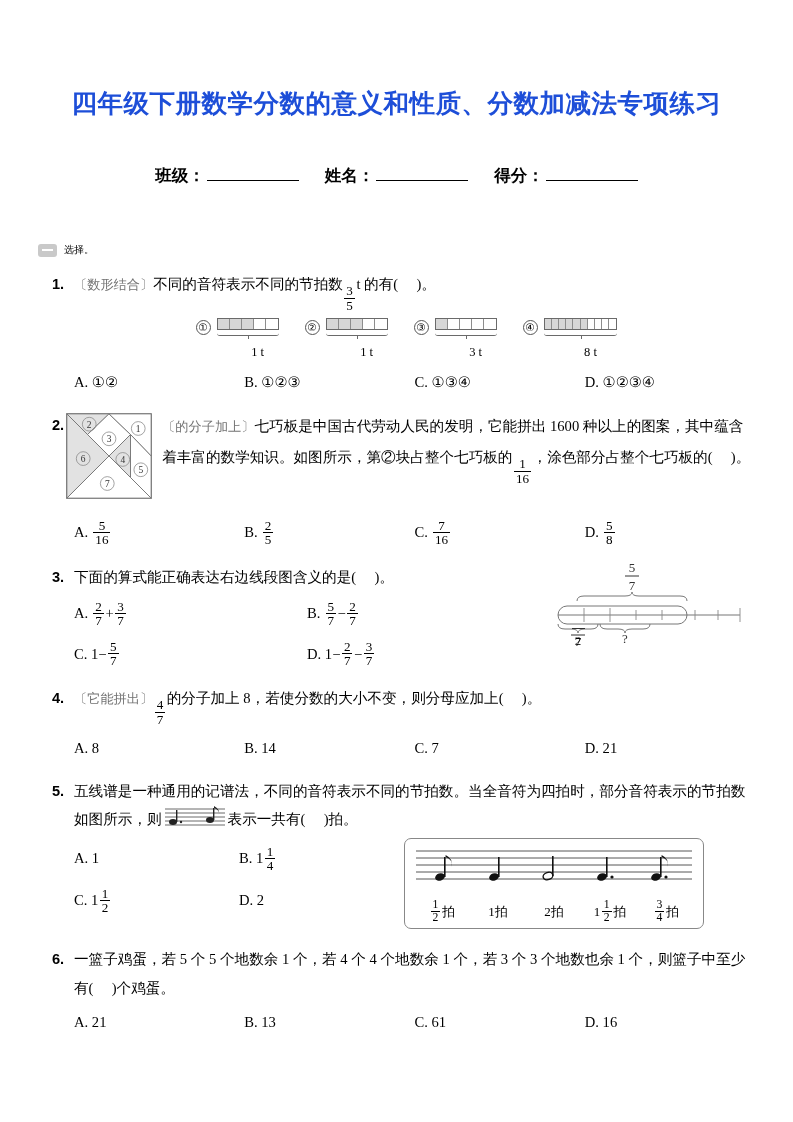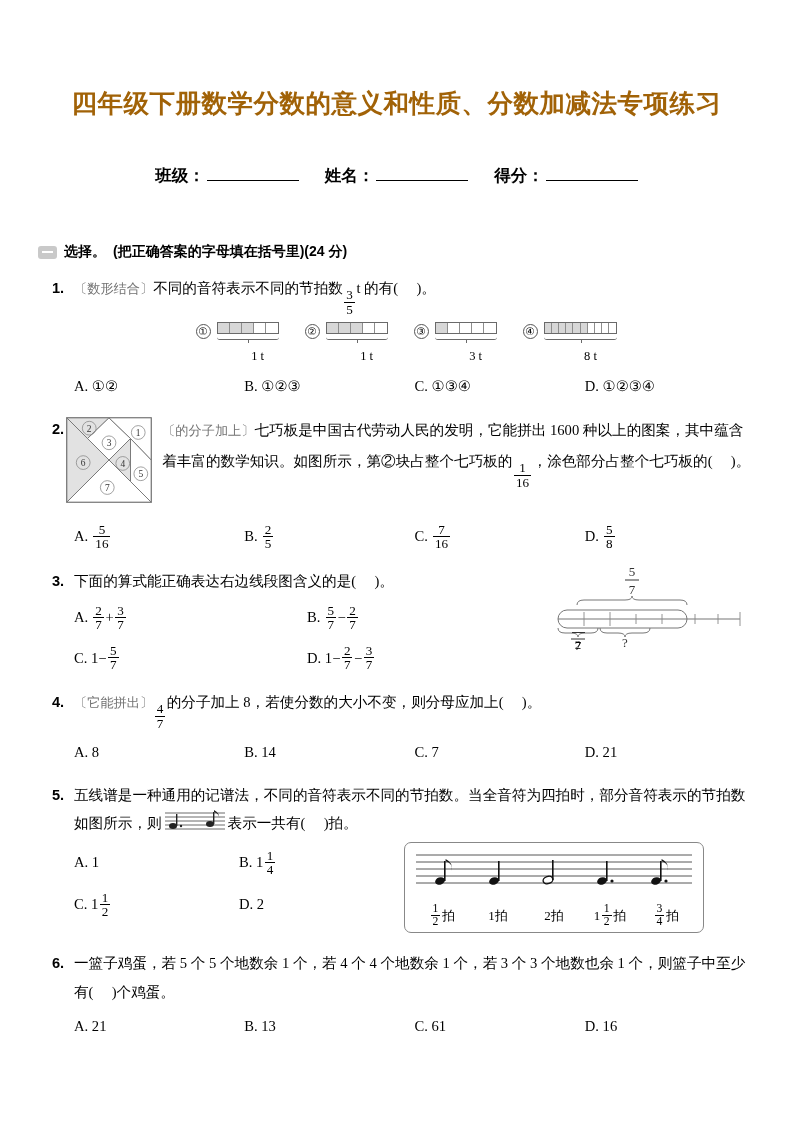--- a/index.html
+++ b/index.html
@@ -17,21 +17,21 @@
   .page { position: relative; width: 793px; height: 1122px; padding: 0 38px; }
 
   
   .title-wrap { margin-top: 86px; text-align: center; }
   .doc-title {
     font-family: "Liberation Sans", "DejaVu Sans", sans-serif;
     font-weight: bold;
     font-size: 25.5px;
     letter-spacing: 0.5px;
     white-space: nowrap;
-    color: #a16207;
+    color: #1d4ed8;
   }
 
   
   .hdr-fields {
     margin-top: 44px;
     display: flex;
     justify-content: center;
     align-items: baseline;
     gap: 26px;
     font-size: 16.5px;
@@ -64,21 +64,21 @@
     border-radius: 3px;
     position: relative;
     flex: none;
   }
   .sec-badge::after {
     content: "";
     position: absolute;
     left: 4px; right: 4px; top: 5.5px;
     height: 2px; background: #fff;
   }
-  .sec-title { font-weight: bold; font-size: 14px; }
+  .sec-title { font-weight: normal; font-size: 10px; }
   .sec-sub { font-size: 14px; font-weight: bold; }
 
   
   .q { margin-top: 13px; font-size: 14.6px; line-height: 1.95; }
   .q-num { font-weight: bold; font-family: "Liberation Sans","DejaVu Sans",sans-serif; }
   .tag { color: #737373; font-size: 13.2px; }
 
   .q-body { padding-left: 36px; position: relative; }
   .q-body > .q-num { position: absolute; left: 14px; top: 0; }
 
@@ -181,21 +181,20 @@
     </div>
     <div class="hdr-field">
       <span class="lbl">得分：</span>
       <span class="hdr-blank"></span>
     </div>
   </div>
 
   <div class="section-head">
     <span class="sec-badge"></span>
     <span class="sec-title">选择。</span>
-    <span class="sec-sub">(把正确答案的字母填在括号里)(24 分)</span>
   </div>
 
   <div class="q">
     <div class="q-body">
       <span class="q-num">1.</span>
       <span class="tag">〔数形结合〕</span><span>不同的音符表示不同的节拍数</span><span class="frac">
           <span class="num">3</span>
           <span class="den">5</span>
         </span><span>t 的有(</span><span>&nbsp;&nbsp;&nbsp;&nbsp;&nbsp;</span><span>)。</span>
     </div>

